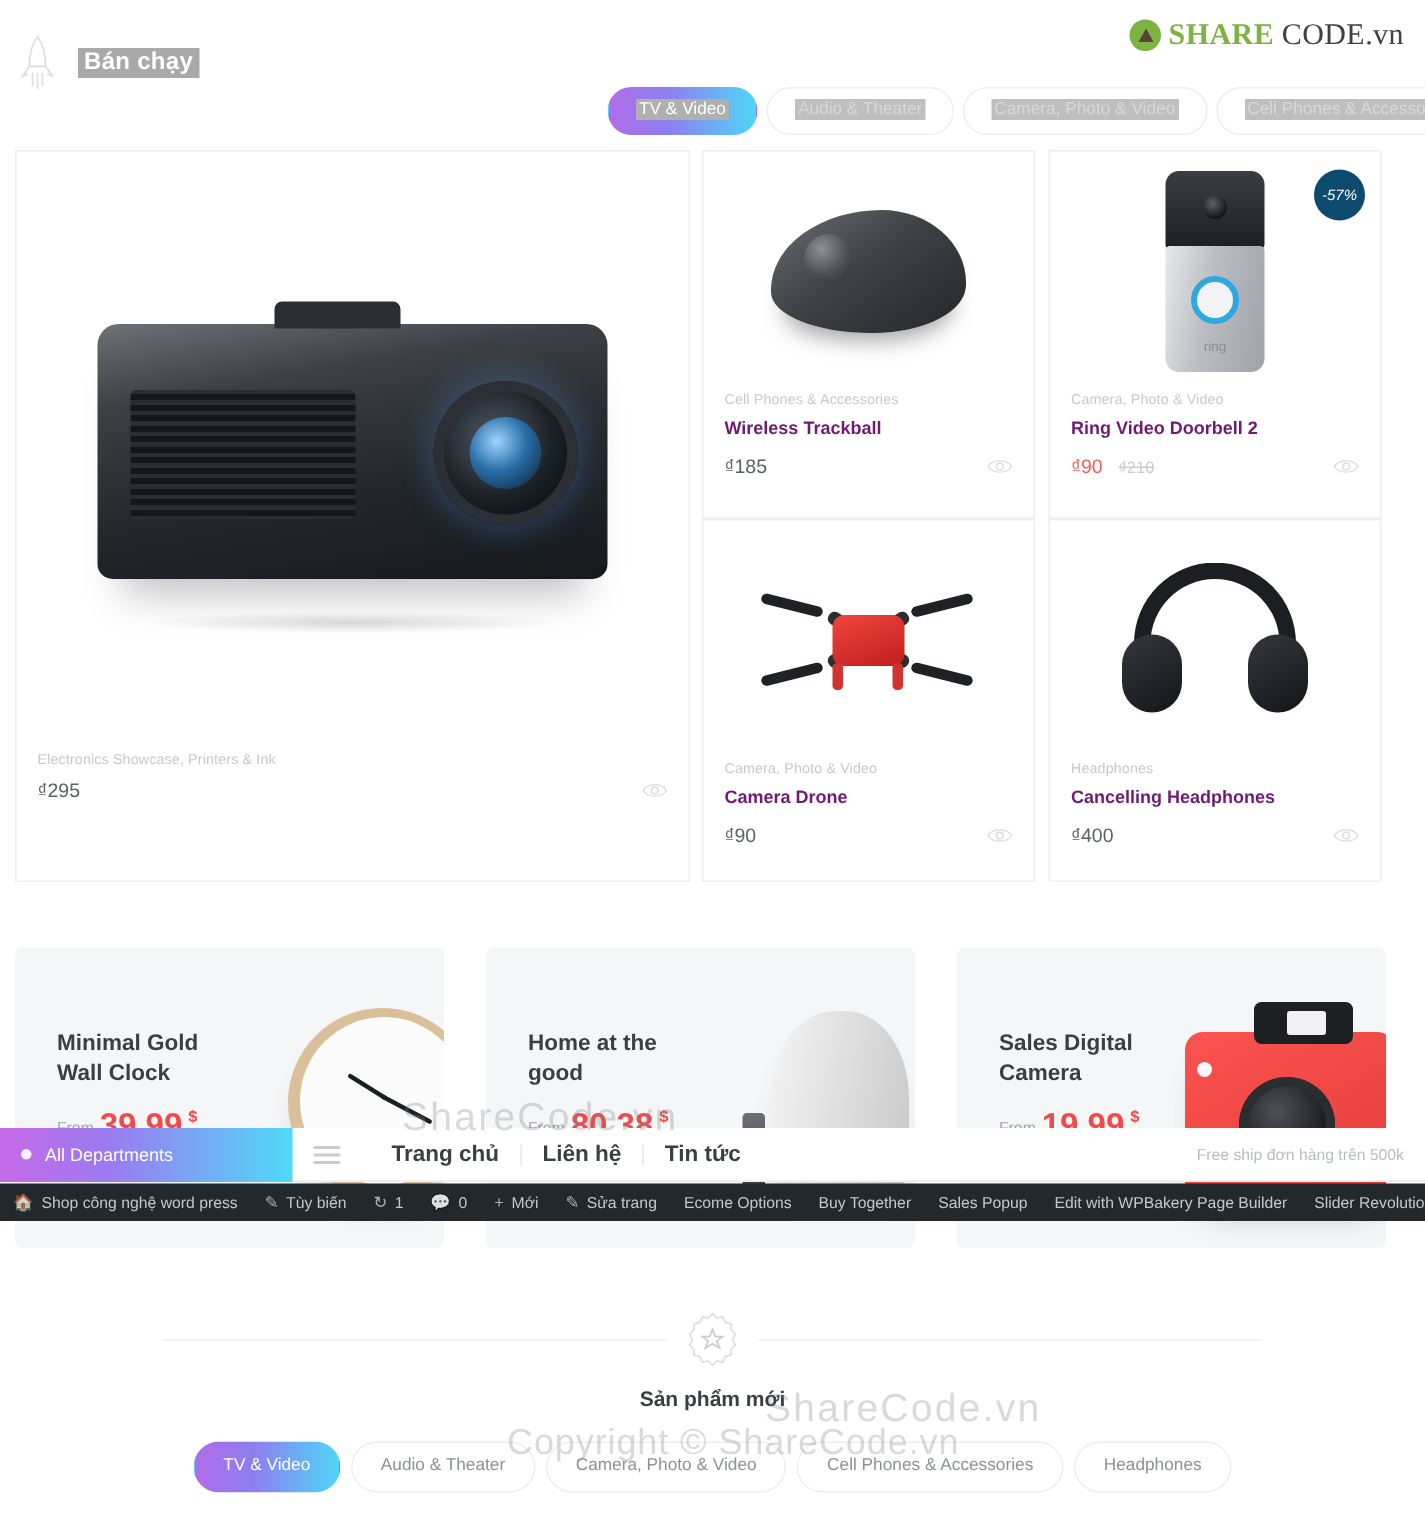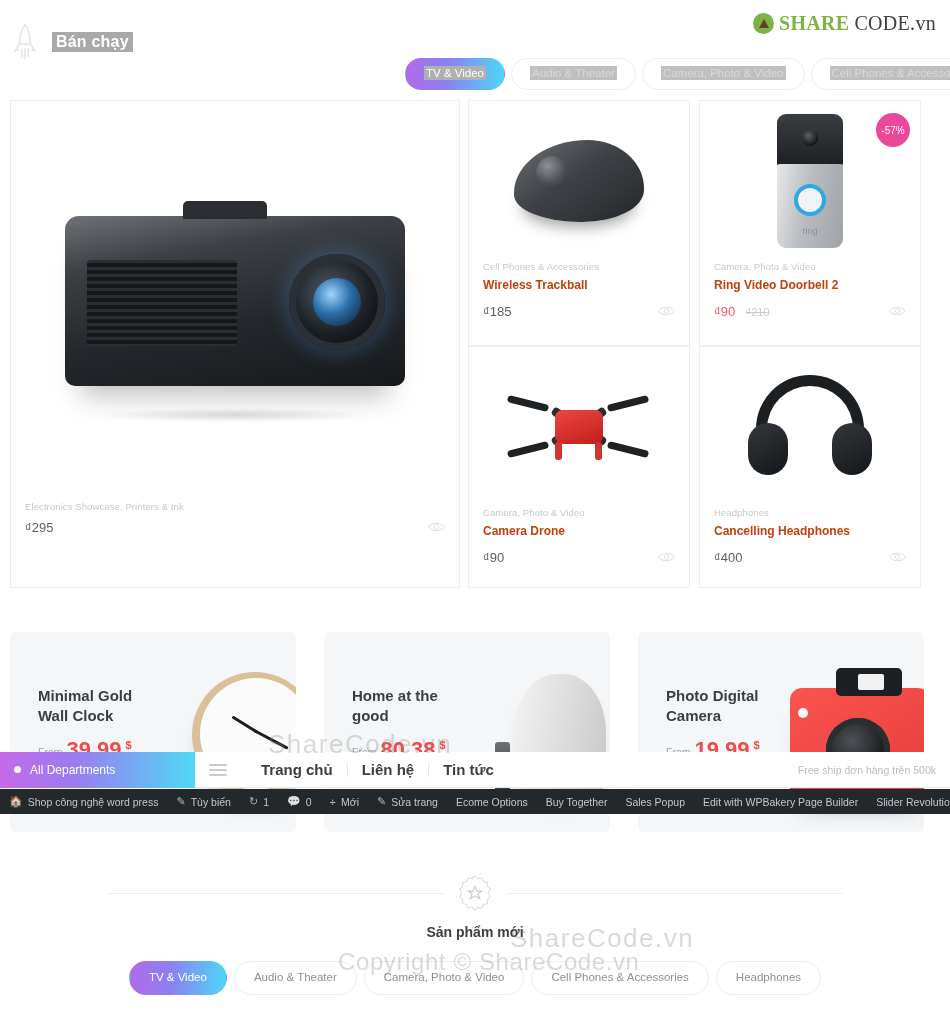--- a/index.html
+++ b/index.html
@@ -85,33 +85,34 @@
   .card-tr    { left: 689px; top: 0;   width: 222px; height: 246px; }
   .card-bl    { left: 458px; top: 246px; width: 222px; height: 242px; }
   .card-br    { left: 689px; top: 246px; width: 222px; height: 242px; }
 
   .card-media { position: relative; width: 100%; display:flex; align-items:center; justify-content:center; }
   .card-big .card-media { height: 400px; }
   .card-sm .card-media  { height: 160px; }
 
   .card-info { padding: 0 14px; }
   .cat  { font-size: 9.5px; color: #c6c8ca; letter-spacing: .1px; margin-bottom: 6px; }
-  .pname{ font-size: 12px; font-weight: bold; color: #c2410c; margin-bottom: 10px; }
+  .pname{ font-size: 12px; font-weight: bold; color: #701a75; margin-bottom: 10px; }
   .price-row { display: flex; align-items: center; justify-content: space-between; }
   .price { font-size: 13px; color: #5d6166; }
   .price.sale { color: #f25c5c; }
   .price-old { font-size: 11px; color: #c9cbcd; text-decoration: line-through; margin-left: 6px; }
   .eye { width: 17px; height: 12px; opacity: .38; }
 
   .badge {
     position: absolute; right: 10px; top: 12px;
     width: 34px; height: 34px; border-radius: 50%;
-    background: #ec4899; color: #fff; font-size: 10px;
+    background: #0c4a6e; color: #fff; font-size: 10px;
     display: flex; align-items: center; justify-content: center;
     z-index: 5;
+    font-style: italic;
   }
 
   
   .projector {
     width: 340px; height: 170px; position: relative;
     background: linear-gradient(170deg,#6e7276 0%,#3c4044 25%,#24282c 60%,#16191c 100%);
     border-radius: 14px 14px 10px 10px;
     box-shadow: 0 26px 26px -16px rgba(0,0,0,.25);
   }
   .projector::before {
@@ -506,21 +507,21 @@
     </div>
   </div>
 
   <div class="promo p3">
     <div class="camera-art"></div>
     <div class="camera-vf"></div>
     <div class="camera-lens"></div>
     <div class="camera-dot"></div>
     <div class="camera-stripe"></div>
     <div class="promo-txt">
-      <div class="promo-title">Photo Digital Camera</div>
+      <div class="promo-title">Sales Digital Camera</div>
       <div class="promo-price-row">
         <span class="promo-from">From</span>
         <span class="promo-amt">19.99</span>
         <span class="promo-cur">$</span>
       </div>
     </div>
   </div>
 </div>
 
 <div class="divider-wrap">

